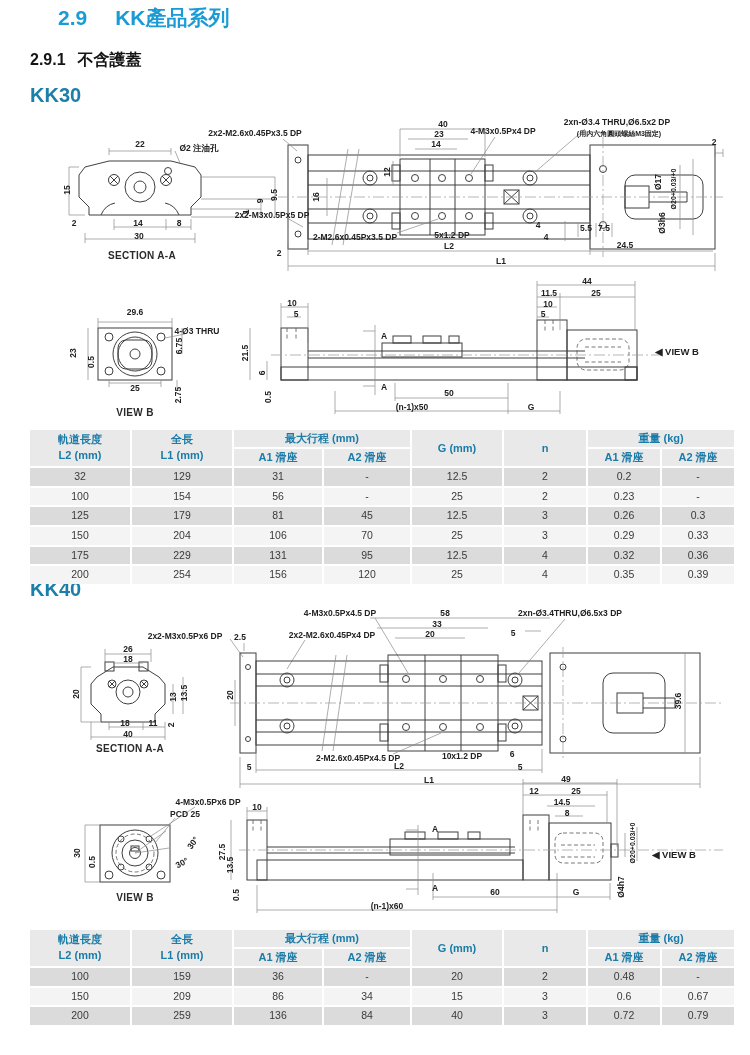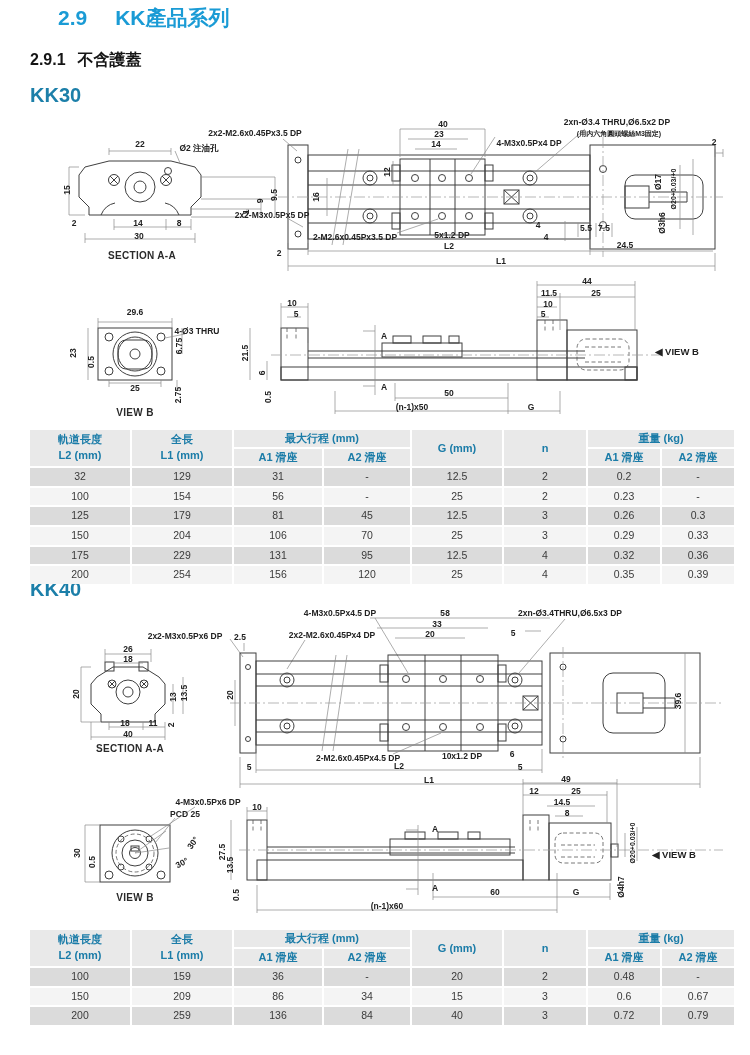--- a/index.html
+++ b/index.html
@@ -174,21 +174,21 @@
       <span class="dim" style="left: 249px; top: 80px; transform: translate(-50%, -50%) rotate(-90deg);">9.5</span>
       <span class="dim cap" style="left: 117px; top: 141px; transform: translate(-50%, -50%);">SECTION A-A</span>
     </div>
   <div class="layer">
       <span class="dim" style="left: 230px; top: 18px; transform: translate(-50%, -50%);">2x2-M2.6x0.45Px3.5 DP</span>
       <span class="dim" style="left: 418px; top: 9px; transform: translate(-50%, -50%);">40</span>
       <span class="dim" style="left: 414px; top: 19px; transform: translate(-50%, -50%);">23</span>
       <span class="dim" style="left: 411px; top: 29px; transform: translate(-50%, -50%);">14</span>
       <span class="dim" style="left: 362px; top: 57px; transform: translate(-50%, -50%) rotate(-90deg);">12</span>
       <span class="dim" style="left: 291px; top: 82px; transform: translate(-50%, -50%) rotate(-90deg);">16</span>
-      <span class="dim" style="left: 478px; top: 28px; transform: translate(-50%, -50%); margin-left: 26px;">4-M3x0.5Px4 DP</span>
+      <span class="dim" style="left: 478px; top: 16px; transform: translate(-50%, -50%);">4-M3x0.5Px4 DP</span>
       <span class="dim" style="left: 592px; top: 7px; transform: translate(-50%, -50%);">2xn-Ø3.4 THRU,Ø6.5x2 DP</span>
       <span class="dim small" style="left: 594px; top: 18px; transform: translate(-50%, -50%);">(用内六角圓頭螺絲M3固定)</span>
       <span class="dim" style="left: 689px; top: 27px; transform: translate(-50%, -50%);">2</span>
       <span class="dim" style="left: 633px; top: 67px; transform: translate(-50%, -50%) rotate(-90deg);">Ø17</span>
       <span class="dim small" style="left: 648px; top: 74px; transform: translate(-50%, -50%) rotate(-90deg);">Ø20+0.03/+0</span>
       <span class="dim" style="left: 637px; top: 108px; transform: translate(-50%, -50%) rotate(-90deg);">Ø3h6</span>
       <span class="dim" style="left: 247px; top: 100px; transform: translate(-50%, -50%); text-align: center;">2x2-M3x0.5Px5 DP</span>
       <span class="dim" style="left: 330px; top: 122px; transform: translate(-50%, -50%);">2-M2.6x0.45Px3.5 DP</span>
       <span class="dim" style="left: 427px; top: 120px; transform: translate(-50%, -50%);">5x1.2 DP</span>
       <span class="dim" style="left: 513px; top: 110px; transform: translate(-50%, -50%);">4</span>

